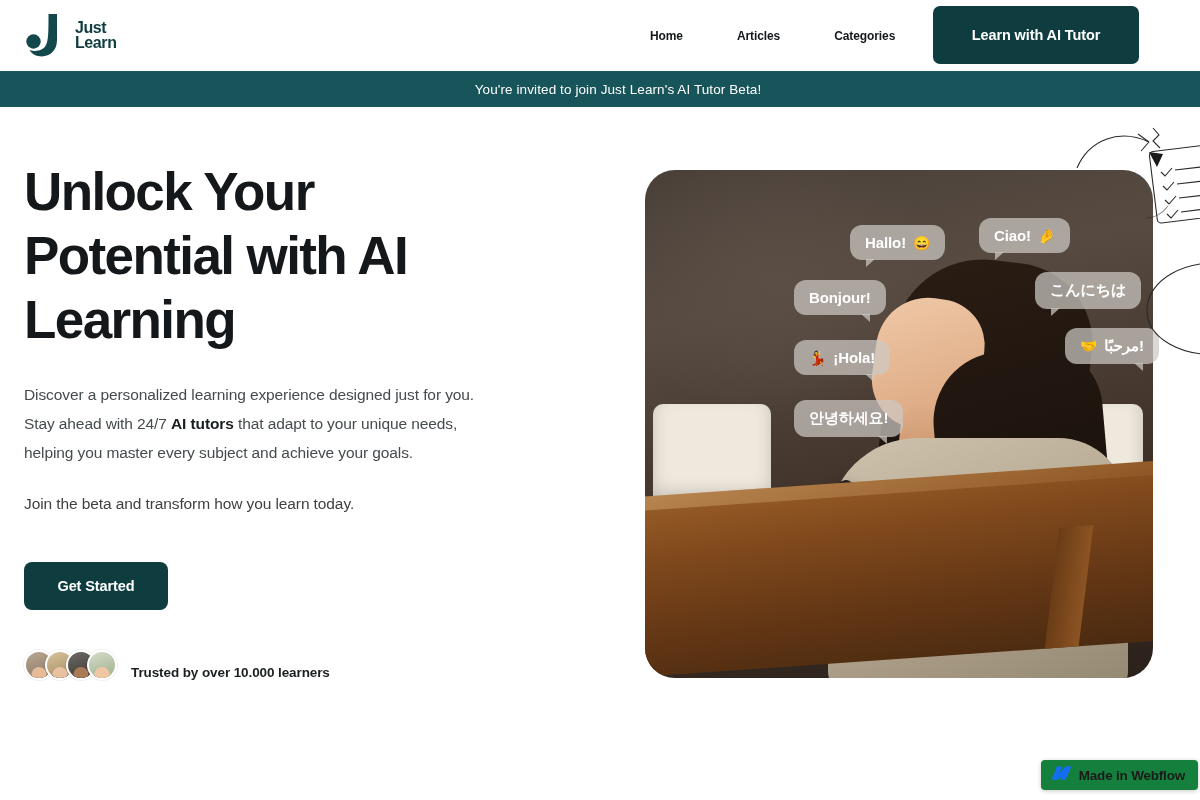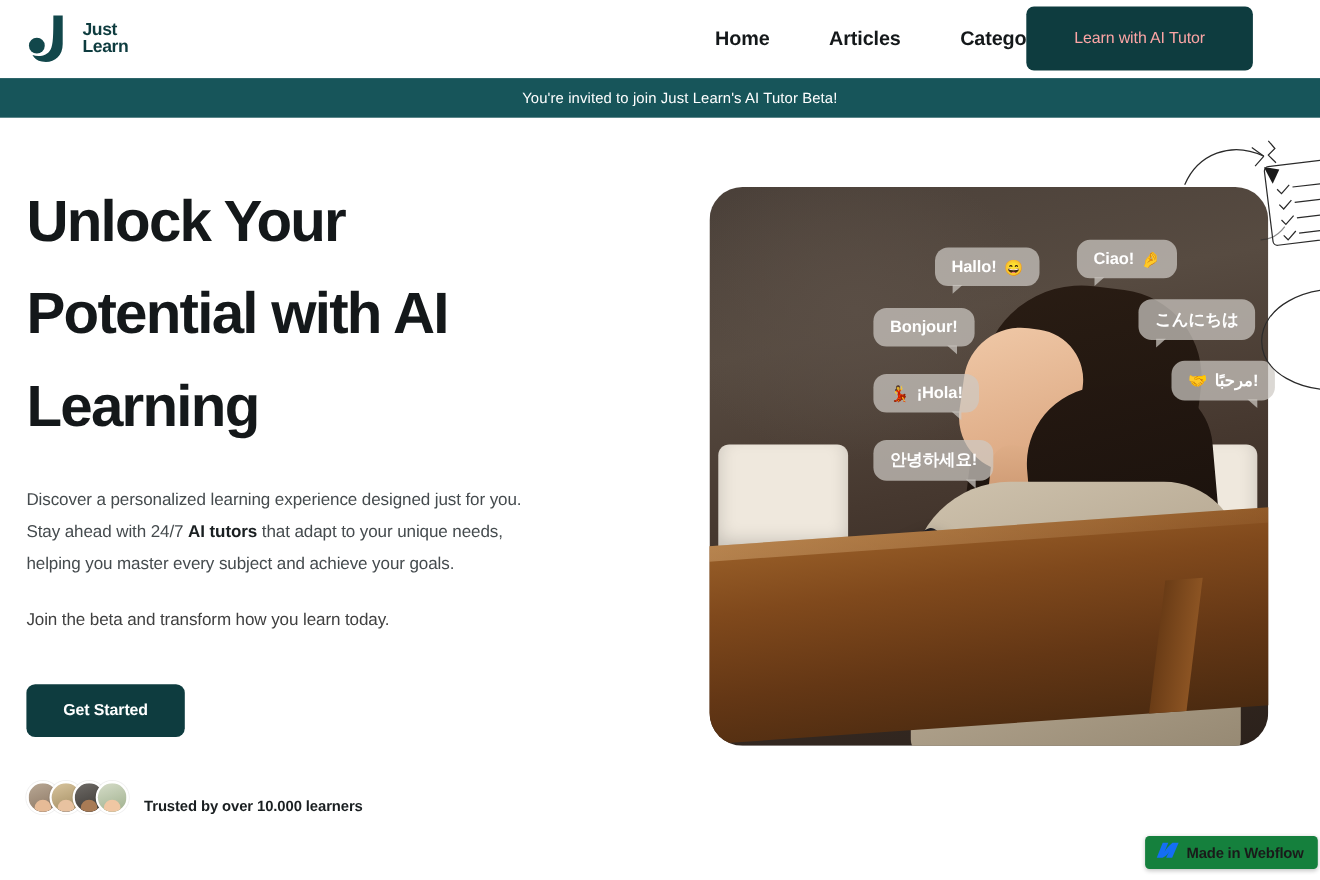--- a/index.html
+++ b/index.html
@@ -21,45 +21,45 @@
   .brand-text {
     font-size:16px; font-weight:bold; line-height:15.5px;
     color:#0E3C3F; letter-spacing:-0.4px;
   }
   .brand-text span { display:block; }
   .nav-links {
     position:absolute; left:650px; top:0; height:71px;
     display:flex; align-items:center; gap:54px;
   }
   .nav-link {
-    font-size:18px; font-weight:bold; color:#14181A;
+    font-size:12px; font-weight:bold; color:#14181A;
     letter-spacing:-0.1px; text-decoration:none; cursor:pointer;
   }
   .nav-cta {
     position:absolute; right:29px; top:6px;
     width:206px; height:58px; border-radius:7px;
-    background:#0E3C3F; color:#fca5a5;
-    font-size:14.5px; font-weight:normal; letter-spacing:-0.1px;
+    background:#0E3C3F; color:#ffffff;
+    font-size:14.5px; font-weight:bold; letter-spacing:-0.1px;
     display:flex; align-items:center; justify-content:center;
     border:none; cursor:pointer; font-family:"Liberation Sans", sans-serif;
   }
 
   
   .banner {
     position:absolute; top:71px; left:0; width:1200px; height:36px;
     background:#17555A; display:flex; align-items:center; justify-content:center;
     cursor:pointer;
     padding-left:36px;
   }
   .banner-text { font-size:13.5px; color:#FFFFFF; letter-spacing:0.1px; }
 
   
   .hero-left { position:absolute; left:24px; top:160px; width:520px; }
   .headline {
-    font-size:53px; font-weight:bold; line-height:84px;
+    font-size:53px; font-weight:bold; line-height:64px;
     color:#14181A; letter-spacing:-1.6px; width:470px;
   }
   .body-copy {
     margin-top:28px; width:480px;
     font-size:15.5px; line-height:29px; color:#454B4E; letter-spacing:-0.1px;
   }
   .body-copy b { color:#1A1F21; font-weight:bold; }
   .body-copy-2 { margin-top:22px; font-size:15.5px; line-height:29px; color:#404040; letter-spacing:-0.1px; }
   .cta-btn {
     margin-top:44px; width:144px; height:48px; border-radius:8px;

